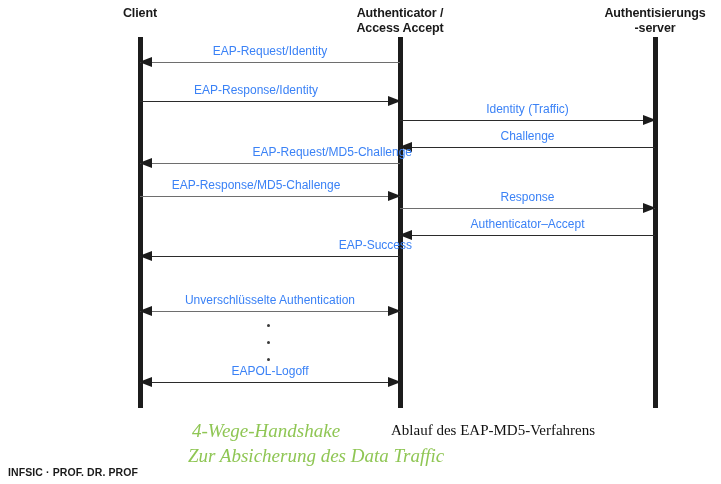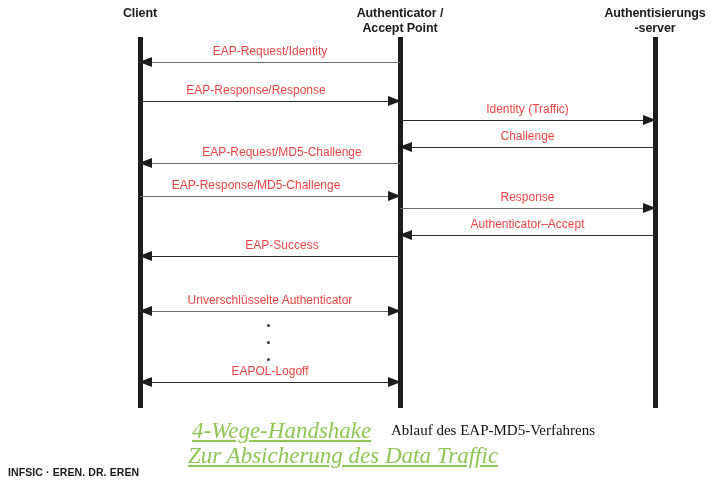--- a/index.html
+++ b/index.html
@@ -75,25 +75,25 @@
   }
   .msg .label {
     position: absolute;
     left: 0;
     right: 0;
     bottom: 4px;
     text-align: center;
     font-family: "Liberation Sans", sans-serif;
     font-size: 12px;
     line-height: 14px;
-    color: #ef4444;
+    color: #3b82f6;
     white-space: nowrap;
   }
   .msg .label.off-left  { text-align: center; transform: translateX(-14px); }
-  .msg .label.off-right { text-align: center; transform: translateX(12px); }
+  .msg .label.off-right { text-align: right; transform: translateX(12px); }
 
   
   .dots {
     position: absolute;
     text-align: center;
   }
   .dots span {
     display: block;
     width: 3px;
     height: 3px;
@@ -101,25 +101,24 @@
     border-radius: 50%;
     margin: 0 auto 14px auto;
   }
   .dots span:last-child { margin-bottom: 0; }
 
   
   .caption-green {
     position: absolute;
     font-family: "Liberation Serif", serif;
     font-style: italic;
-    font-size: 23px;
+    font-size: 19px;
     line-height: 25px;
     color: #8fc654;
     white-space: nowrap;
-    text-decoration: underline;
   }
   .caption-black {
     position: absolute;
     font-family: "Liberation Serif", serif;
     font-style: normal;
     font-size: 15px;
     line-height: 19px;
     color: #111111;
     white-space: nowrap;
   }
@@ -135,39 +134,39 @@
   }
 </style>
 </head>
 <body>
 
 <div id="canvas">
 
   <div class="actor-header" style="left:80px; top:6px; width:120px;">Client</div>
 
   <div class="actor-header" style="left:330px; top:6px; width:140px;">Authenticator /
-Accept Point</div>
+Access Accept</div>
 
   <div class="actor-header" style="left:585px; top:6px; width:140px;">Authentisierungs
 -server</div>
 
   <div class="lifeline" style="left:138px; top:37px; height:371px;"></div>
   <div class="lifeline" style="left:398px; top:37px; height:371px;"></div>
   <div class="lifeline" style="left:653px; top:37px; height:371px;"></div>
 
   <div class="msg light" style="left:140px; top:62px; width:260px;">
     <div class="shaft"></div>
     <div class="head left"></div>
     <div class="label">EAP-Request/Identity</div>
   </div>
 
   <div class="msg" style="left:140px; top:101px; width:260px;">
     <div class="shaft"></div>
     <div class="head right"></div>
-    <div class="label off-left">EAP-Response/Response</div>
+    <div class="label off-left">EAP-Response/Identity</div>
   </div>
 
   <div class="msg" style="left:400px; top:120px; width:255px;">
     <div class="shaft"></div>
     <div class="head right"></div>
     <div class="label">Identity (Traffic)</div>
   </div>
 
   <div class="msg" style="left:400px; top:147px; width:255px;">
     <div class="shaft"></div>
@@ -202,21 +201,21 @@
   <div class="msg" style="left:140px; top:256px; width:260px;">
     <div class="shaft"></div>
     <div class="head left"></div>
     <div class="label off-right">EAP-Success</div>
   </div>
 
   <div class="msg light" style="left:140px; top:311px; width:260px;">
     <div class="shaft"></div>
     <div class="head left"></div>
     <div class="head right"></div>
-    <div class="label">Unverschlüsselte Authenticator</div>
+    <div class="label">Unverschlüsselte Authentication</div>
   </div>
 
   <div class="dots" style="left:248px; top:324px; width:40px;">
     <span></span>
     <span></span>
     <span></span>
   </div>
 
   <div class="msg" style="left:140px; top:382px; width:260px;">
     <div class="shaft"></div>
@@ -224,15 +223,15 @@
     <div class="head right"></div>
     <div class="label">EAPOL-Logoff</div>
   </div>
 
   <div class="caption-green" style="left:192px; top:418px;">4-Wege-Handshake</div>
 
   <div class="caption-green" style="left:188px; top:443px;">Zur Absicherung des Data Traffic</div>
 
   <div class="caption-black" style="left:391px; top:421px;">Ablauf des EAP-MD5-Verfahrens</div>
 
-  <div class="footer" style="left:8px; top:466px;">INFSIC · EREN. DR. EREN</div>
+  <div class="footer" style="left:8px; top:466px;">INFSIC · PROF. DR. PROF</div>
 
 </div>
 
 </body></html>

